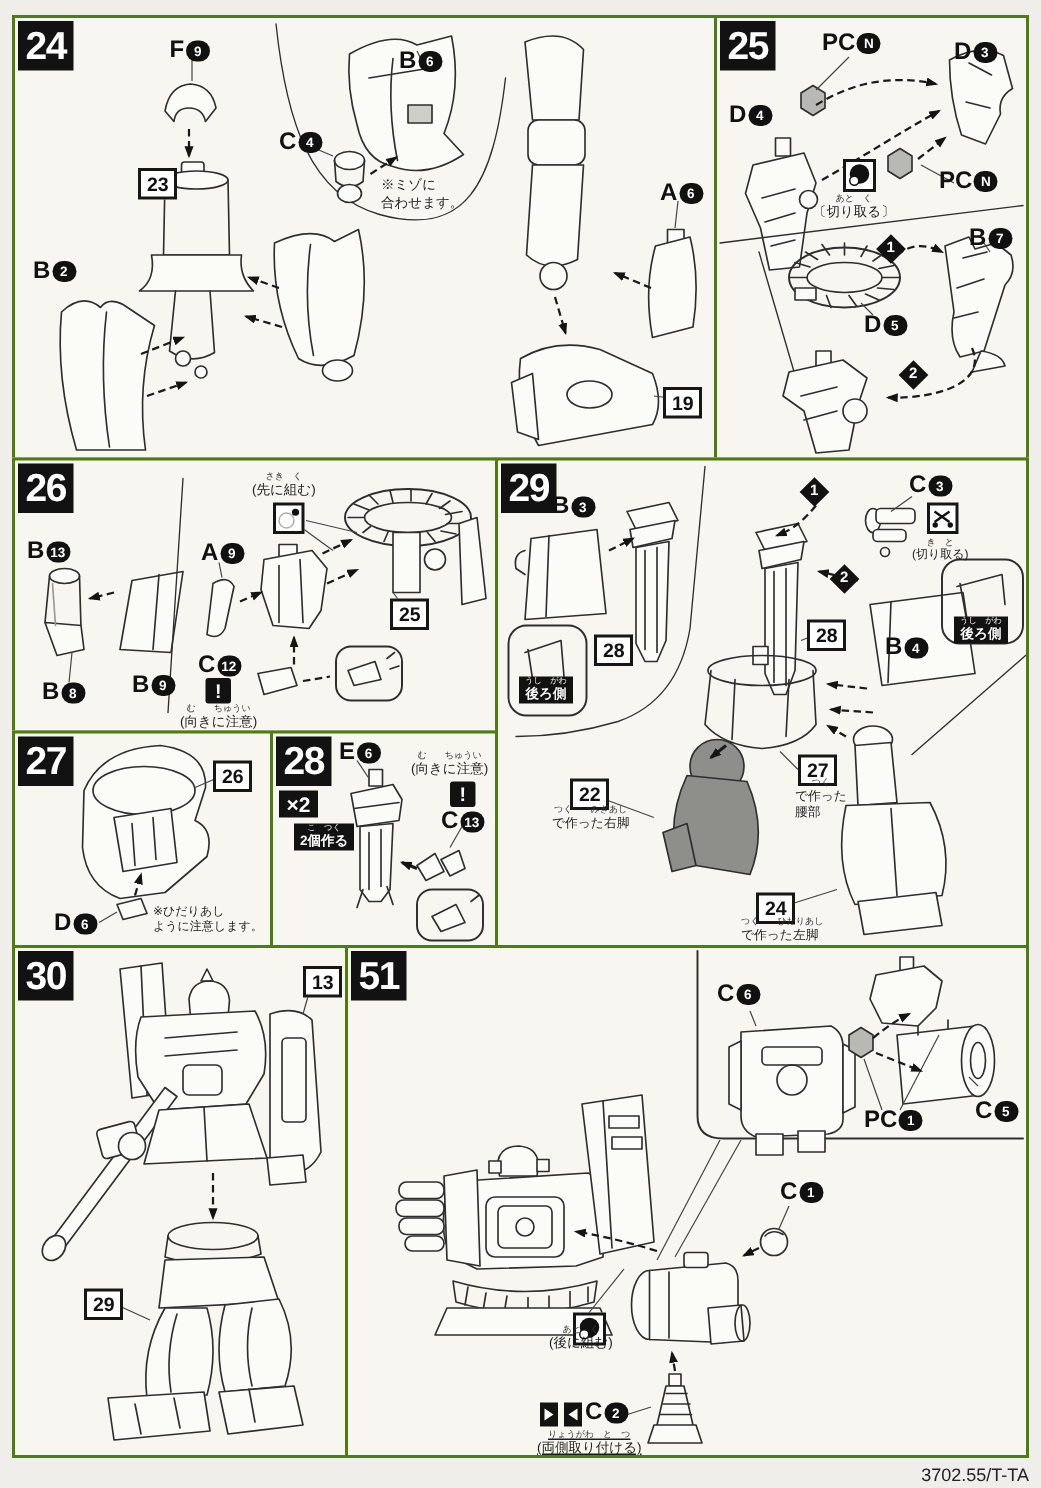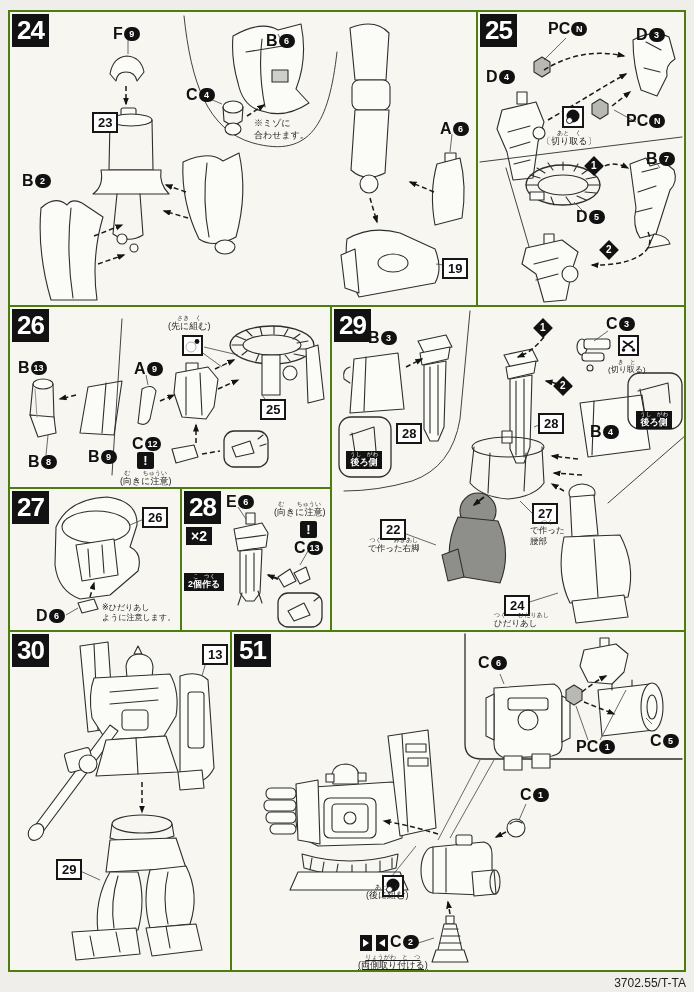--- a/index.html
+++ b/index.html
@@ -349,21 +349,21 @@
     </g>
     <g stroke="#444" stroke-width="0.8" fill="none">
       <path d="M126,62 L118,76 M56,18 L64,30"></path>
     </g>
     <g stroke="#1a1a1a" stroke-width="2" fill="none">
       <path d="M96,90 L86,86" marker-end="url(#a28)"></path>
     </g>
   </svg>
   <div class="stepnum">28</div>
   <span class="x2box" style="left:4px;top:38px;">×2</span>
-  <span class="badge" style="left:2px;top:60px;margin-top:24px;">
+  <span class="badge" style="left:14px;top:60px;">
     <span class="ruby">こ　つく</span>
     <span>2個作る</span>
   </span>
   <span class="plab" style="left:44px;top:4px;">
         <b>E</b>
         <i class="pn">6</i>
       </span>
   <span class="note" style="left:92px;top:12px;">
     <span class="ruby">む　　ちゅうい</span>
     <span>(向きに注意)</span>
@@ -482,21 +482,21 @@
   </span>
   <span class="ref" style="left:200px;top:196px;">27</span>
   <span class="note" style="left:198px;top:212px;font-size:8.5px;">
     <span class="ruby">つく</span>
     <span>で作った</span>
     <span class="l2">腰部</span>
   </span>
   <span class="ref" style="left:172px;top:288px;">24</span>
   <span class="note" style="left:162px;top:305px;font-size:8.5px;">
     <span class="ruby">つく　　ひだりあし</span>
-    <span>ひだりあし</span>
+    <span>で作った左脚</span>
   </span>
 </section>
 
 <section class="panel" style="left:8px;top:630px;width:224px;height:342px;">
   <svg class="art" width="220" height="338" viewBox="0 0 220 338">
     <defs>
           <marker id="a30" markerWidth="9" markerHeight="9" refX="6.5" refY="3" orient="auto" markerUnits="userSpaceOnUse">
             <path d="M0,0 L8,3 L0,6 Z" fill="#141414"></path>
           </marker>
         </defs>

